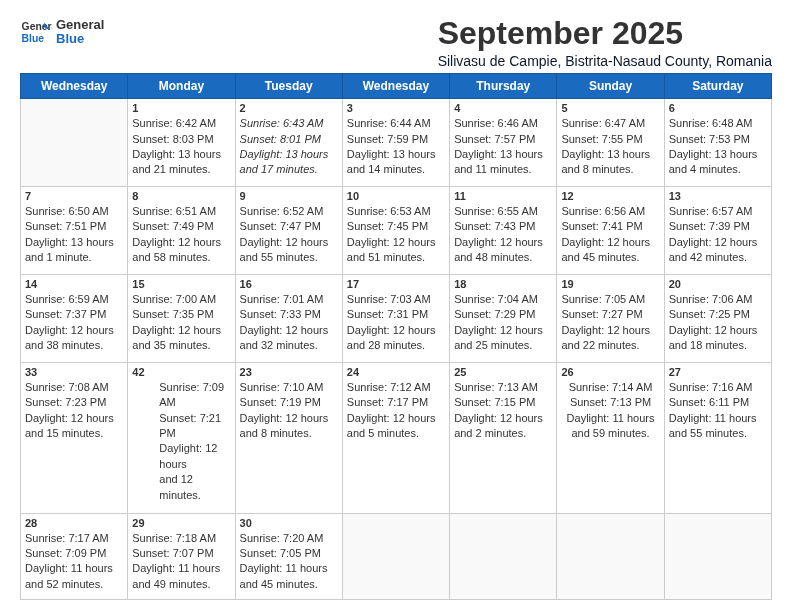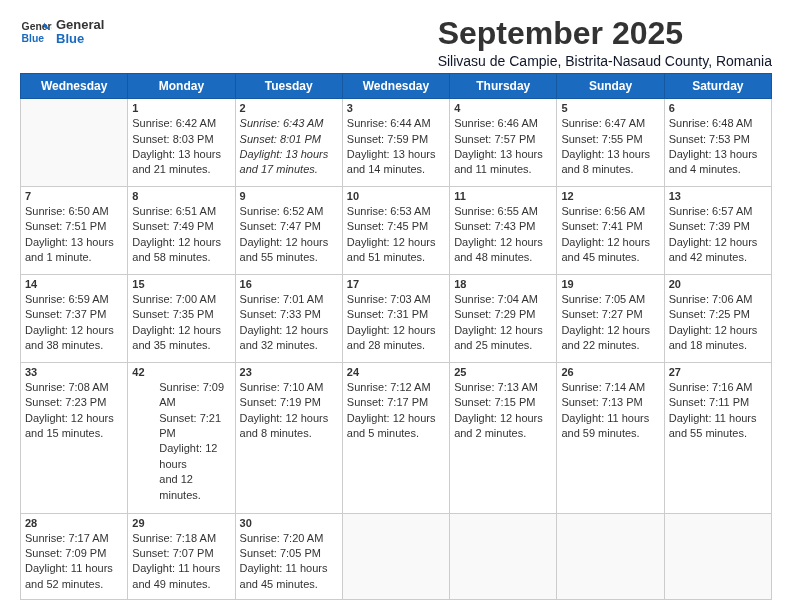--- a/index.html
+++ b/index.html
@@ -303,29 +303,29 @@
           </td>
           <td>
             <span class="day-number">25</span>
             <div class="day-info" style="white-space: pre-line;">Sunrise: 7:13 AM
 Sunset: 7:15 PM
 Daylight: 12 hours
 and 2 minutes.</div>
           </td>
           <td>
             <span class="day-number">26</span>
-            <div class="day-info" style="white-space: pre-line;">Sunrise: 7:14 AM
+            <div class="day-info" style="white-space: pre-line; text-align: center;">Sunrise: 7:14 AM
 Sunset: 7:13 PM
 Daylight: 11 hours
 and 59 minutes.</div>
           </td>
           <td>
             <span class="day-number">27</span>
             <div class="day-info" style="white-space: pre-line;">Sunrise: 7:16 AM
-Sunset: 7:11 PM
+Sunset: 6:11 PM
 Daylight: 11 hours
 and 55 minutes.</div>
           </td>
         </tr>
         <tr class="last-row">
           <td>
             <span class="day-number">28</span>
             <div class="day-info" style="white-space: pre-line;">Sunrise: 7:17 AM
 Sunset: 7:09 PM
 Daylight: 11 hours

